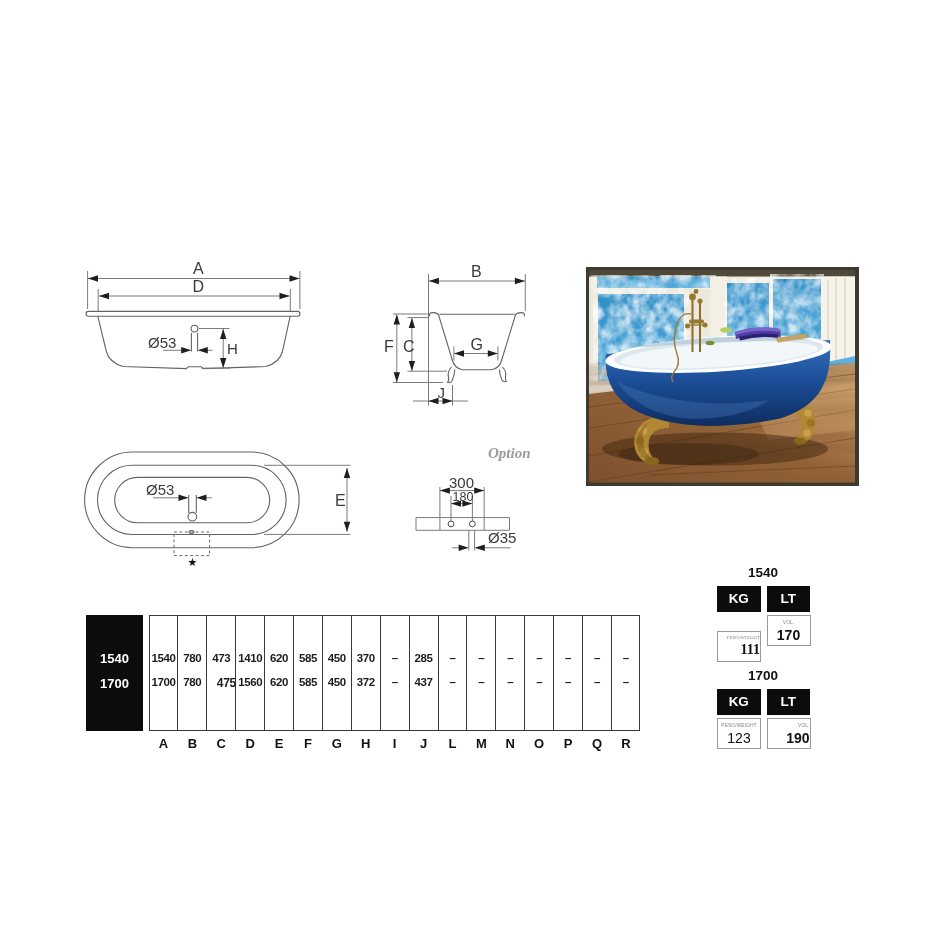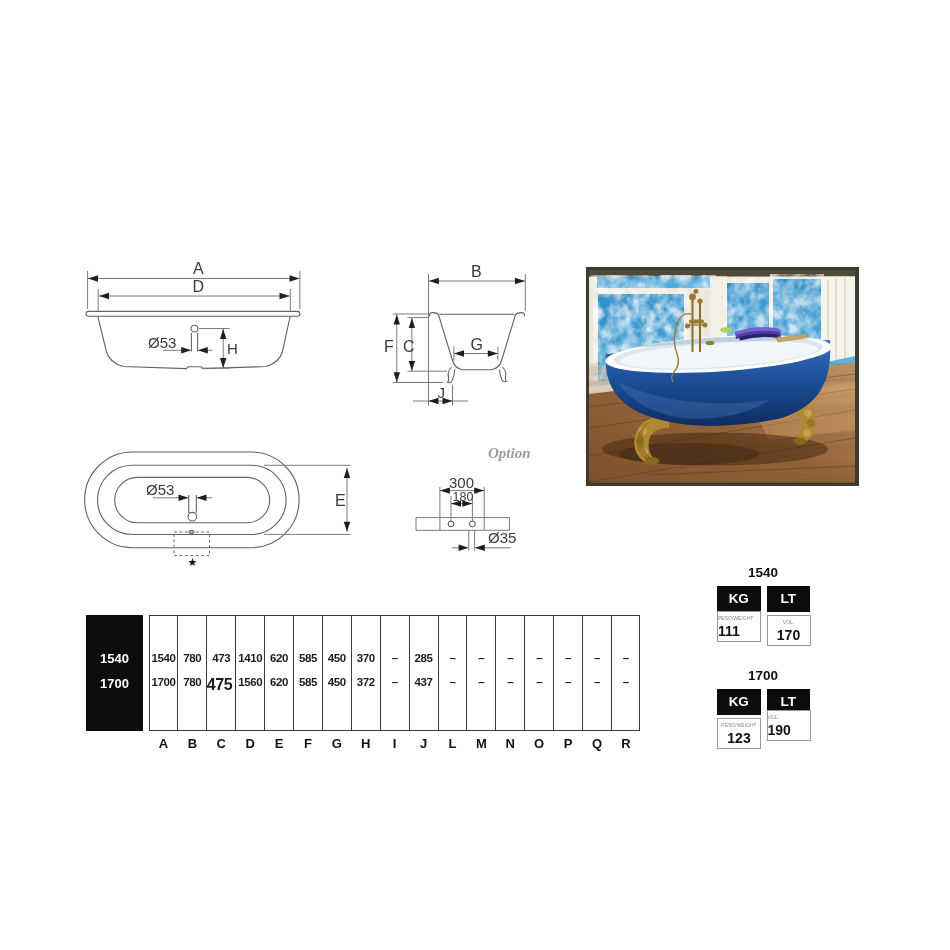--- a/index.html
+++ b/index.html
@@ -334,21 +334,21 @@
 <div style="position:absolute;left:346.3px;top:0;width:1px;height:116px;background:#3a3a3a;"></div>
 <div style="position:absolute;left:375.2px;top:0;width:1px;height:116px;background:#3a3a3a;"></div>
 <div style="position:absolute;left:404.1px;top:0;width:1px;height:116px;background:#3a3a3a;"></div>
 <div style="position:absolute;left:433.0px;top:0;width:1px;height:116px;background:#3a3a3a;"></div>
 <div style="position:absolute;left:461.9px;top:0;width:1px;height:116px;background:#3a3a3a;"></div>
 <div style="position:absolute;left:0.0px;top:37px;width:28.9px;text-align:center;font-size:11.5px;font-weight:bold;letter-spacing:-0.4px;color:#1c1c1c;">1540</div>
 <div style="position:absolute;left:0.0px;top:60.5px;width:28.9px;text-align:center;font-size:11.5px;font-weight:bold;letter-spacing:-0.4px;color:#1c1c1c;">1700</div>
 <div style="position:absolute;left:28.9px;top:37px;width:28.9px;text-align:center;font-size:11.5px;font-weight:bold;letter-spacing:-0.4px;color:#1c1c1c;">780</div>
 <div style="position:absolute;left:28.9px;top:60.5px;width:28.9px;text-align:center;font-size:11.5px;font-weight:bold;letter-spacing:-0.4px;color:#1c1c1c;">780</div>
 <div style="position:absolute;left:57.8px;top:37px;width:28.9px;text-align:center;font-size:11.5px;font-weight:bold;letter-spacing:-0.4px;color:#1c1c1c;">473</div>
-<div style="position:absolute;left:57.8px;top:60.5px;width:28.9px;text-align:left;font-size:16px;font-weight:bold;letter-spacing:-0.4px;color:#1c1c1c;">475</div>
+<div style="position:absolute;left:57.8px;top:60.5px;width:28.9px;text-align:right;font-size:12px;font-weight:bold;letter-spacing:-0.4px;color:#1c1c1c;">475</div>
 <div style="position:absolute;left:86.7px;top:37px;width:28.9px;text-align:center;font-size:11.5px;font-weight:bold;letter-spacing:-0.4px;color:#1c1c1c;">1410</div>
 <div style="position:absolute;left:86.7px;top:60.5px;width:28.9px;text-align:center;font-size:11.5px;font-weight:bold;letter-spacing:-0.4px;color:#1c1c1c;">1560</div>
 <div style="position:absolute;left:115.6px;top:37px;width:28.9px;text-align:center;font-size:11.5px;font-weight:bold;letter-spacing:-0.4px;color:#1c1c1c;">620</div>
 <div style="position:absolute;left:115.6px;top:60.5px;width:28.9px;text-align:center;font-size:11.5px;font-weight:bold;letter-spacing:-0.4px;color:#1c1c1c;">620</div>
 <div style="position:absolute;left:144.5px;top:37px;width:28.9px;text-align:center;font-size:11.5px;font-weight:bold;letter-spacing:-0.4px;color:#1c1c1c;">585</div>
 <div style="position:absolute;left:144.5px;top:60.5px;width:28.9px;text-align:center;font-size:11.5px;font-weight:bold;letter-spacing:-0.4px;color:#1c1c1c;">585</div>
 <div style="position:absolute;left:173.4px;top:37px;width:28.9px;text-align:center;font-size:11.5px;font-weight:bold;letter-spacing:-0.4px;color:#1c1c1c;">450</div>
 <div style="position:absolute;left:173.4px;top:60.5px;width:28.9px;text-align:center;font-size:11.5px;font-weight:bold;letter-spacing:-0.4px;color:#1c1c1c;">450</div>
 <div style="position:absolute;left:202.3px;top:37px;width:28.9px;text-align:center;font-size:11.5px;font-weight:bold;letter-spacing:-0.4px;color:#1c1c1c;">370</div>
 <div style="position:absolute;left:202.3px;top:60.5px;width:28.9px;text-align:center;font-size:11.5px;font-weight:bold;letter-spacing:-0.4px;color:#1c1c1c;">372</div>
@@ -393,43 +393,43 @@
 </div>
 
 <div class="abs" style="left:713px;top:565px;width:100px;">
 
   <div style="text-align:center;font-weight:bold;font-size:13.5px;color:#111;">1540</div>
 
   <div class="abs" style="left:4px;top:20.5px;width:43.5px;height:26.5px;background:#0c0c0c;color:#fff;font-weight:bold;font-size:13.5px;text-align:center;line-height:26.5px;">KG</div>
 
   <div class="abs" style="left:53.5px;top:20.5px;width:43.5px;height:26.5px;background:#0c0c0c;color:#fff;font-weight:bold;font-size:13.5px;text-align:center;line-height:26.5px;">LT</div>
 
-  <div class="abs" style="left:4px;top:46px;width:42px;height:29px;border:0.8px solid #999;background:#fff;text-align:left;">
+  <div class="abs" style="left:4px;top:66px;width:42px;height:29px;border:0.8px solid #999;background:#fff;text-align:right;font-family:Liberation Serif, serif;">
     <div style="font-size:5px;color:#888;margin-top:2.5px;">PESO/WEIGHT</div>
     <div style="font-size:14px;font-weight:bold;color:#111;margin-top:2px;">111</div>
   </div>
 
   <div class="abs" style="left:53.5px;top:50px;width:42px;height:29px;border:0.8px solid #999;background:#fff;text-align:center;">
     <div style="font-size:5px;color:#888;margin-top:2.5px;">VOL.</div>
     <div style="font-size:14px;font-weight:bold;color:#111;margin-top:2px;">170</div>
   </div>
 </div>
 
 <div class="abs" style="left:713px;top:668px;width:100px;">
 
   <div style="text-align:center;font-weight:bold;font-size:13.5px;color:#111;">1700</div>
 
   <div class="abs" style="left:4px;top:20.5px;width:43.5px;height:26.5px;background:#0c0c0c;color:#fff;font-weight:bold;font-size:13.5px;text-align:center;line-height:26.5px;">KG</div>
 
   <div class="abs" style="left:53.5px;top:20.5px;width:43.5px;height:26.5px;background:#0c0c0c;color:#fff;font-weight:bold;font-size:13.5px;text-align:center;line-height:26.5px;">LT</div>
 
   <div class="abs" style="left:4px;top:50px;width:42px;height:29px;border:0.8px solid #999;background:#fff;text-align:center;">
     <div style="font-size:5px;color:#888;margin-top:2.5px;">PESO/WEIGHT</div>
-    <div style="font-size:14px;font-weight:bold;color:#111;margin-top:2px;">123</div>
+    <div style="font-size:14px;font-weight:normal;color:#111;margin-top:2px;">123</div>
   </div>
 
-  <div class="abs" style="left:53.5px;top:42px;width:42px;height:29px;border:0.8px solid #999;background:#fff;text-align:left;">
+  <div class="abs" style="left:53.5px;top:50px;width:42px;height:29px;border:0.8px solid #999;background:#fff;text-align:right;">
     <div style="font-size:5px;color:#888;margin-top:2.5px;">VOL.</div>
     <div style="font-size:14px;font-weight:bold;color:#111;margin-top:2px;">190</div>
   </div>
 </div>
 
 </div>
 
 </body></html>

